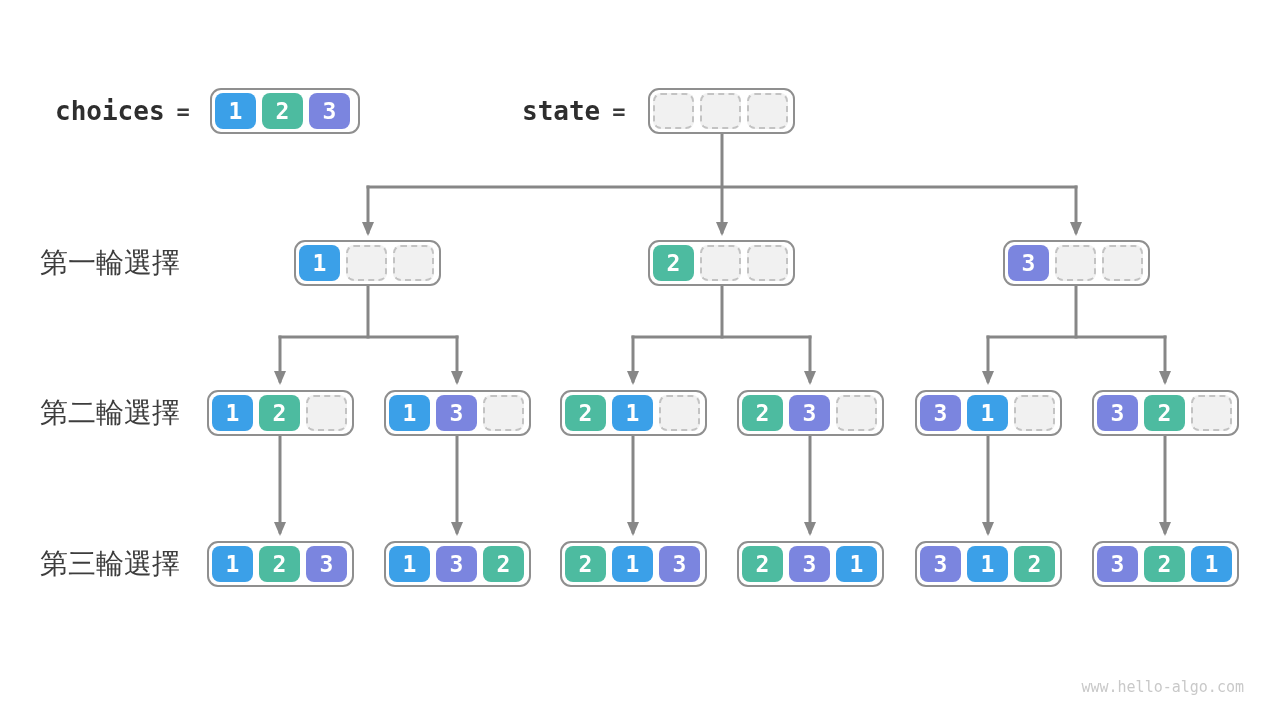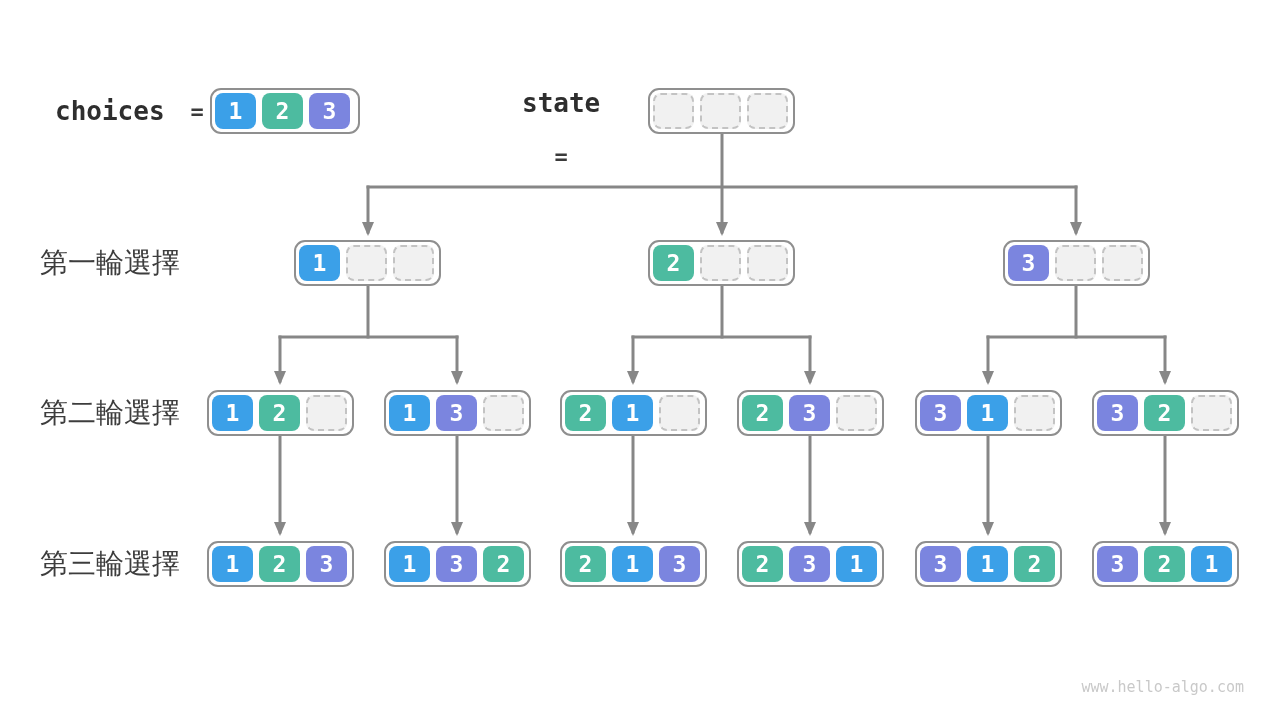--- a/index.html
+++ b/index.html
@@ -3,21 +3,21 @@
 <meta charset="utf-8">
 <style>
   html,body { margin:0; padding:0; }
   .canvas {
     position:relative; width:1280px; height:720px; background:#ffffff;
     overflow:hidden; font-family:"Liberation Sans", sans-serif;
   }
   .edges { position:absolute; left:0; top:0; pointer-events:none; }
 
   .eq-label {
-    position:absolute; height:46px; display:flex; align-items:center; gap:26px;
+    position:absolute; height:46px; display:flex; align-items:center; gap:12px;
     font-family:"DejaVu Sans Mono", monospace; font-weight:bold; font-size:26px; color:#2e2e2e;
   }
   .eq-label .eq { font-size:22px; color:#3a3a3a; }
 
   .node {
     position:absolute; width:147px; height:46px; box-sizing:border-box;
     background:#fff; border:2px solid #8f8f8f; border-radius:11px;
     display:flex; align-items:center; gap:6px; padding:0 3px;
   }
   .cell {
@@ -80,21 +80,21 @@
   <div class="eq-label" style="left:55px; top:88px;">
     <span>choices</span>
     <span class="eq">=</span>
   </div>
   <div class="node" style="left:210px; top:88px; width:150px;">
       <div class="cell" style="background: rgb(59, 160, 232);">1</div>
       <div class="cell" style="background: rgb(77, 187, 160);">2</div>
       <div class="cell" style="background: rgb(123, 133, 223);">3</div>
     </div>
 
-  <div class="eq-label" style="left:522px; top:88px;flex-direction:column;">
+  <div class="eq-label" style="left:522px; top:88px;">
     <span>state</span>
     <span class="eq">=</span>
   </div>
   <div class="node" style="left:648px; top:88px;">
       <div class="cell empty"></div>
       <div class="cell empty"></div>
       <div class="cell empty"></div>
     </div>
 
   <div class="row-label" style="top:240px;">第一輪選擇</div>

